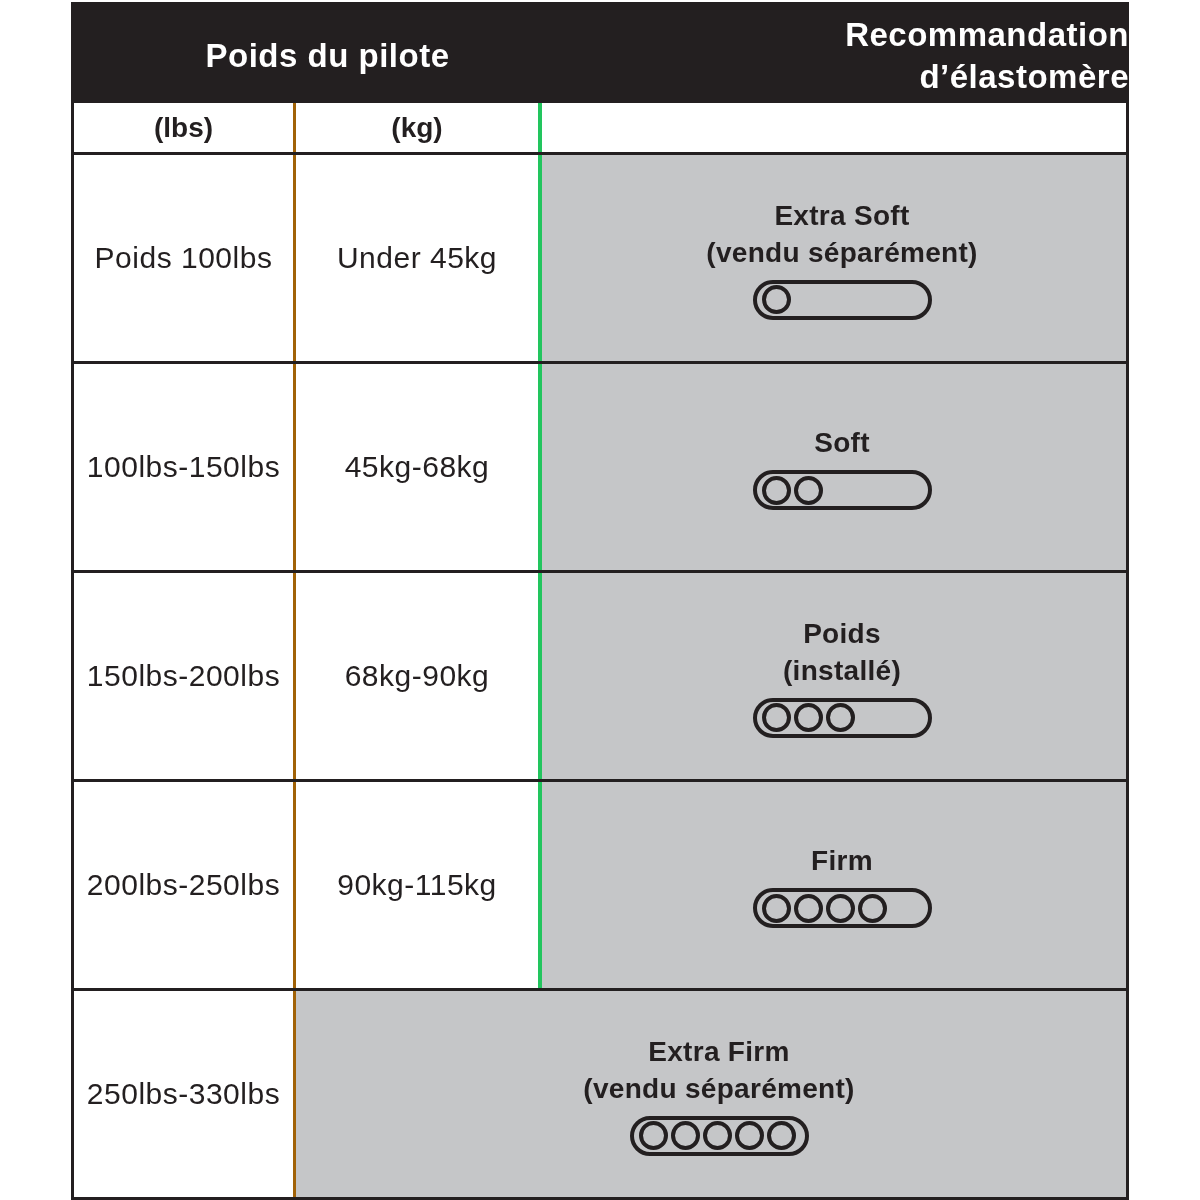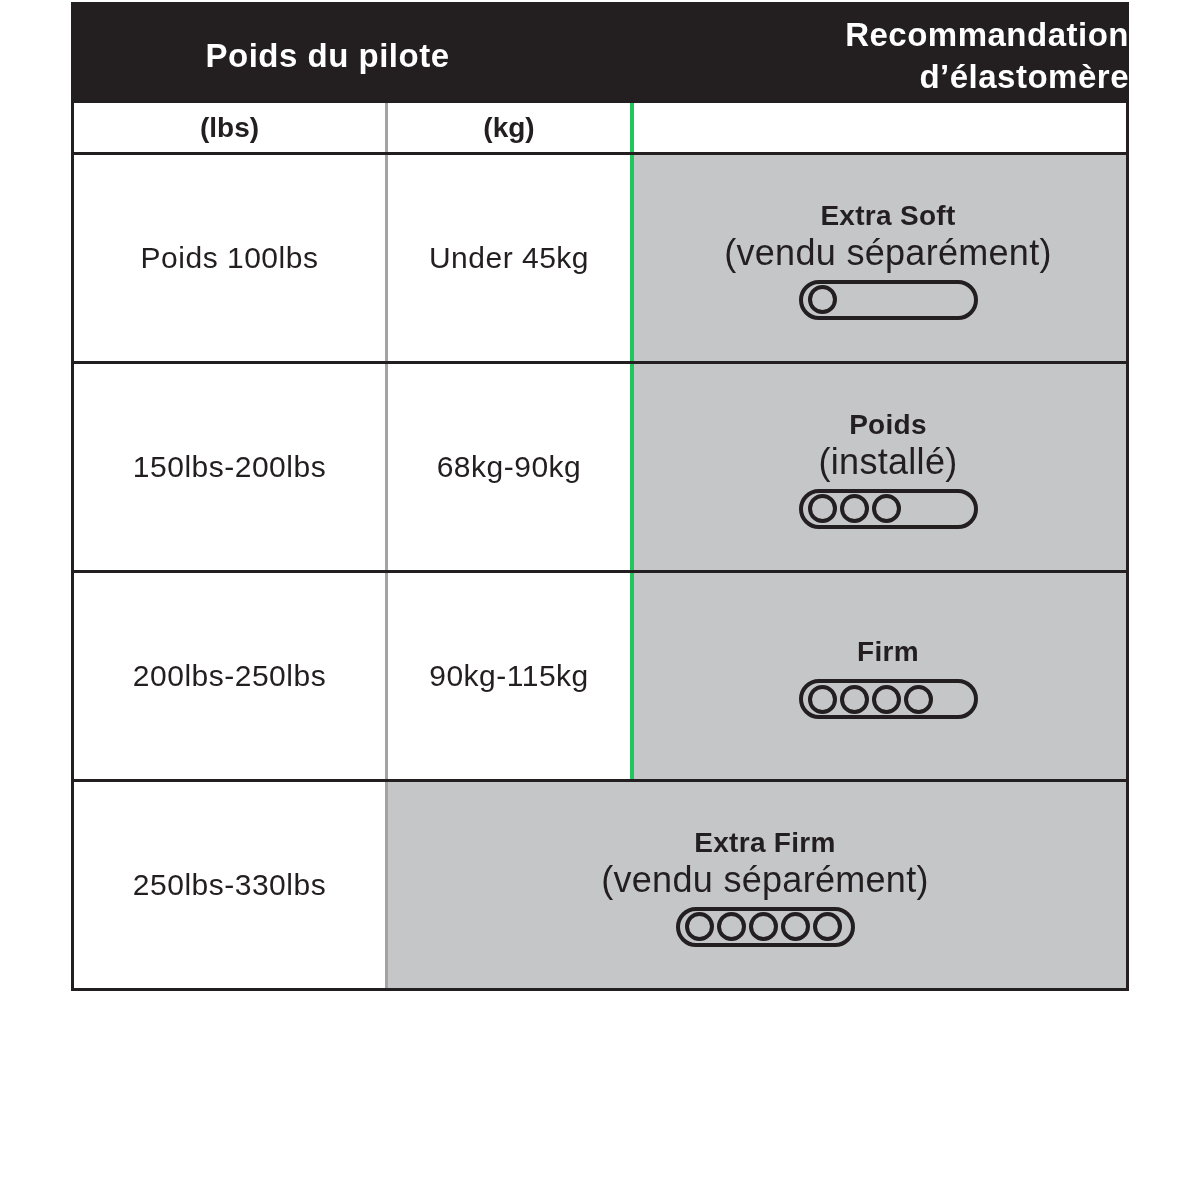--- a/index.html
+++ b/index.html
@@ -48,21 +48,21 @@
   }
   .row { display: flex; border-bottom: 3px solid #231f20; }
   .row:last-child { border-bottom: none; }
   .cell {
     display: flex;
     flex-direction: column;
     align-items: center;
     justify-content: center;
     text-align: center;
   }
-  .c1 { width: 314px; border-right: 3px solid #a3a3a3; text-align: center; }
+  .c1 { width: 222px; border-right: 3px solid #a16207; text-align: center; }
   .c2 { width: 246px; border-right: 4px solid #22c55e; }
   .c3 { flex: 1; padding-left: 16px; }
 
   .subheader-row { height: 52px; }
   .subheader-row .cell {
     font-weight: bold;
     font-size: 28px;
   }
   .data-row { height: 209px; }
   .data-row:last-child { height: 206px; }
@@ -75,22 +75,22 @@
     background: #c5c6c8;
     gap: 0;
   }
   .rec-label {
     font-weight: bold;
     font-size: 28px;
     line-height: 37px;
     letter-spacing: 0.3px;
   }
   .rec-note {
-    font-weight: normal;
-    font-size: 36px;
+    font-weight: bold;
+    font-size: 28px;
     line-height: 37px;
     letter-spacing: 0.3px;
   }
   .rec-note:empty { display: none; }
 
   
   .pill {
     margin-top: 9px;
     width: 179px;
     height: 40px;
@@ -137,20 +137,32 @@
       <div class="cell c2 weight-cell">Under 45kg</div>
       <div class="cell c3 rec-cell">
         <div class="rec-label">Extra Soft</div>
         <div class="rec-note">(vendu séparément)</div>
         <div class="pill">
             <div class="dot"></div>
           </div>
       </div>
     </div>
 
+    <div class="row data-row">
+      <div class="cell c1 weight-cell">100lbs-150lbs</div>
+      <div class="cell c2 weight-cell">45kg-68kg</div>
+      <div class="cell c3 rec-cell">
+        <div class="rec-label">Soft</div>
+
+        <div class="pill">
+            <div class="dot"></div>
+            <div class="dot"></div>
+          </div>
+      </div>
+    </div>
 
     <div class="row data-row">
       <div class="cell c1 weight-cell">150lbs-200lbs</div>
       <div class="cell c2 weight-cell">68kg-90kg</div>
       <div class="cell c3 rec-cell">
         <div class="rec-label">Poids</div>
         <div class="rec-note">(installé)</div>
         <div class="pill">
             <div class="dot"></div>
             <div class="dot"></div>

